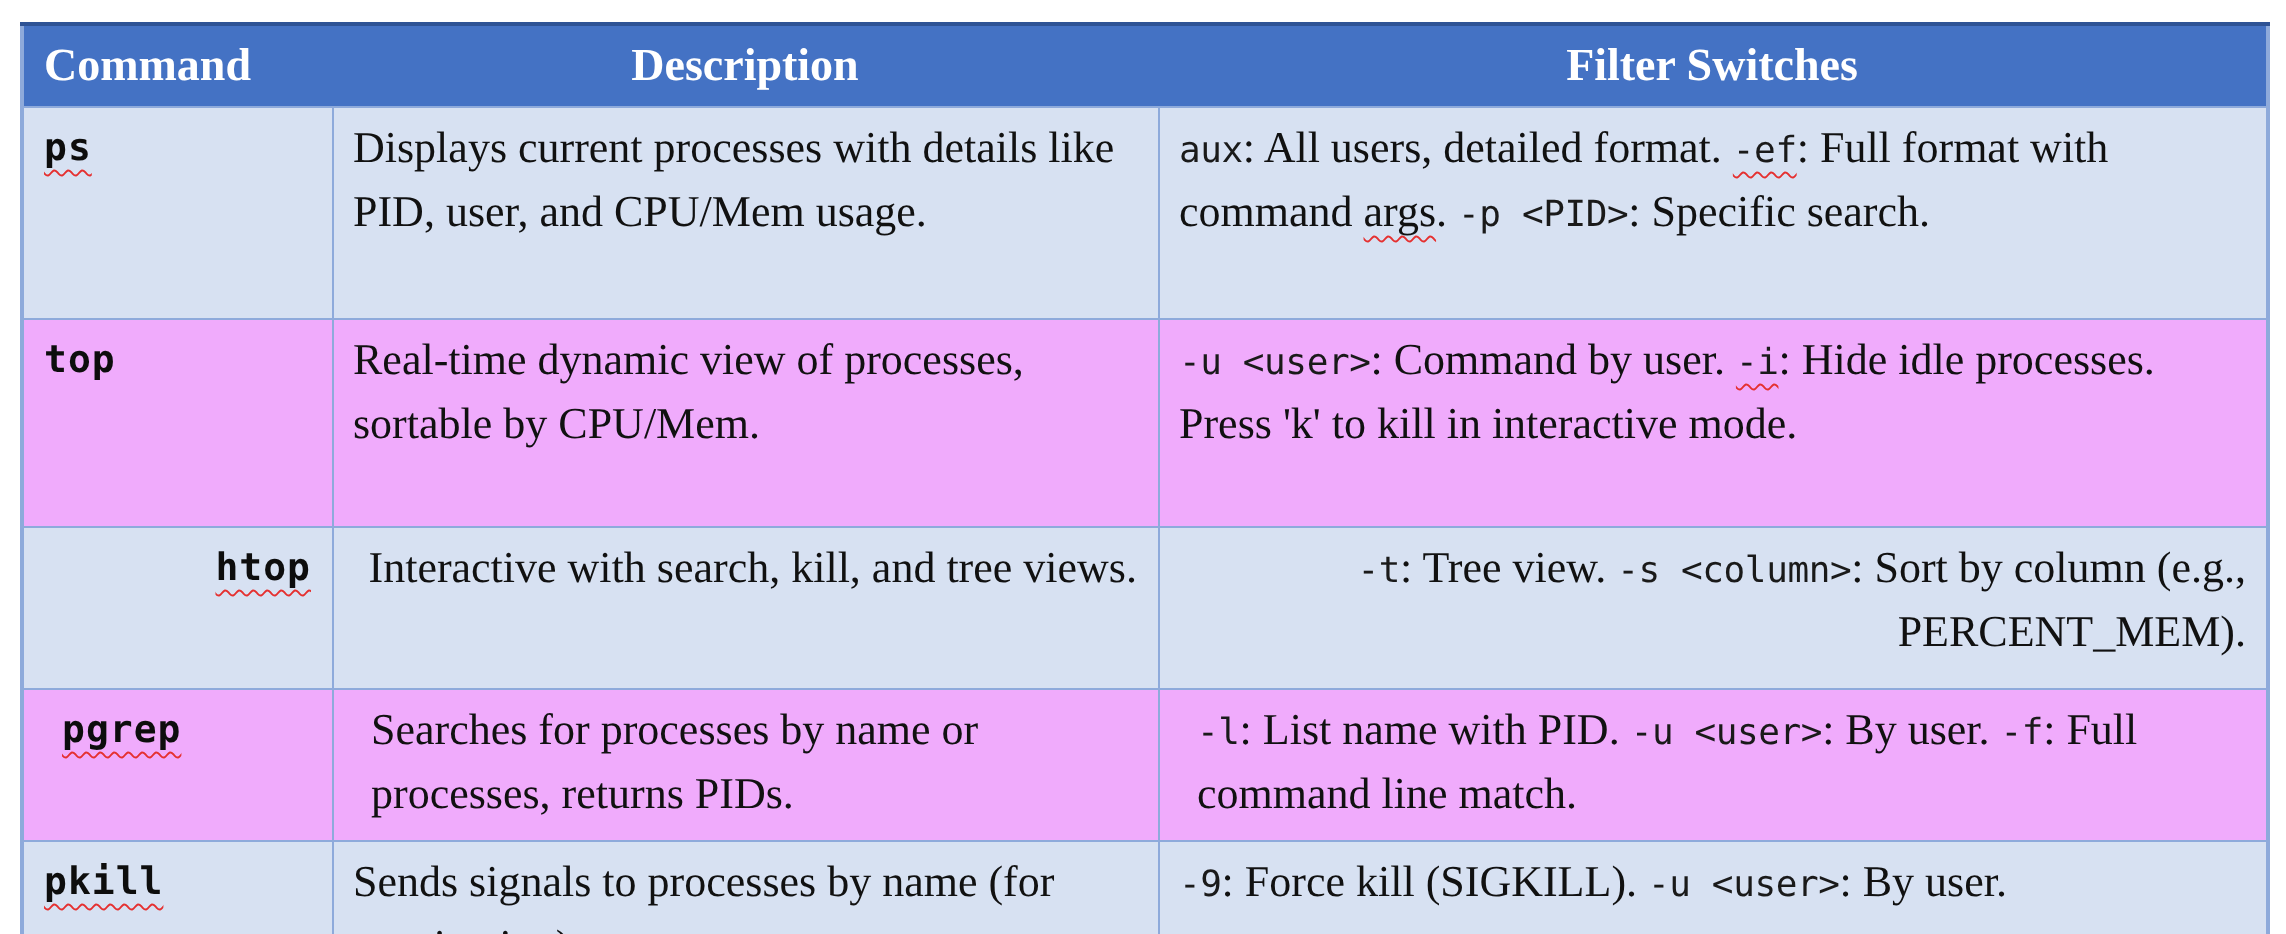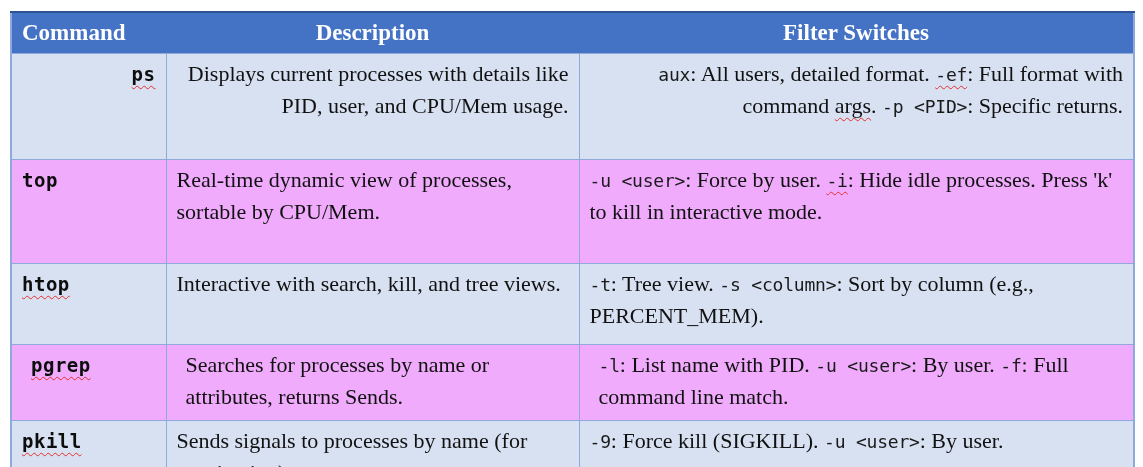--- a/index.html
+++ b/index.html
@@ -76,23 +76,23 @@
   }
   .squiggle {
     text-decoration: underline;
     text-decoration-style: wavy;
     text-decoration-color: #e53030;
     text-decoration-thickness: 1px;
     text-underline-offset: 4px;
     text-decoration-skip-ink: none;
   }
   
-  tr.row-0 td { height: 92px; text-align: right; }
+  tr.row-0 td { height: 92px; }
   tr.row-1 td { height: 90px; }
-  tr.row-2 td { height: 67px; }
+  tr.row-2 td { height: 67px; text-align: right; }
   tr.row-3 td { height: 62px; padding-left: 19px; }
   tr.row-4 td { height: 62px; }
 </style>
 </head>
 <body>
 
 <div class="page">
   <table class="cmd-table">
     <colgroup>
       <col class="c-command">
@@ -103,35 +103,35 @@
       <tr>
         <th class="h-command">Command</th>
         <th class="h-desc">Description</th>
         <th class="h-switch">Filter Switches</th>
       </tr>
     </thead>
     <tbody id="table-body">
         <tr class="row-0 banded">
           <td class="cell-command"><span class="squiggle">ps</span></td>
           <td class="cell-desc">Displays current processes with details like PID, user, and CPU/Mem usage.</td>
-          <td class="cell-switch"><span class="mono ">aux</span><span class="">: All users, detailed format. </span><span class="mono squiggle">-ef</span><span class="">: Full format with command </span><span class="squiggle">args</span><span class="">. </span><span class="mono ">-p &lt;PID&gt;</span><span class="">: Specific returns.</span></td>
+          <td class="cell-switch"><span class="mono ">aux</span><span class="">: All users, detailed format. </span><span class="mono squiggle">-ef</span><span class="">: Full format with command </span><span class="squiggle">args</span><span class="">. </span><span class="mono ">-p &lt;PID&gt;</span><span class="">: Specific search.</span></td>
         </tr>
         <tr class="row-1">
           <td class="cell-command"><span class="">top</span></td>
           <td class="cell-desc">Real-time dynamic view of processes, sortable by CPU/Mem.</td>
-          <td class="cell-switch"><span class="mono ">-u &lt;user&gt;</span><span class="">: Force by user. </span><span class="mono squiggle">-i</span><span class="">: Hide idle processes. Press 'k' to kill in interactive mode.</span></td>
+          <td class="cell-switch"><span class="mono ">-u &lt;user&gt;</span><span class="">: Command by user. </span><span class="mono squiggle">-i</span><span class="">: Hide idle processes. Press 'k' to kill in interactive mode.</span></td>
         </tr>
         <tr class="row-2 banded">
           <td class="cell-command"><span class="squiggle">htop</span></td>
           <td class="cell-desc">Interactive with search, kill, and tree views.</td>
           <td class="cell-switch"><span class="mono ">-t</span><span class="">: Tree view. </span><span class="mono ">-s &lt;column&gt;</span><span class="">: Sort by column (e.g., PERCENT_MEM).</span></td>
         </tr>
         <tr class="row-3">
           <td class="cell-command"><span class="squiggle">pgrep</span></td>
-          <td class="cell-desc">Searches for processes by name or attributes, returns Sends.</td>
+          <td class="cell-desc">Searches for processes by name or processes, returns PIDs.</td>
           <td class="cell-switch"><span class="mono ">-l</span><span class="">: List name with PID. </span><span class="mono ">-u &lt;user&gt;</span><span class="">: By user. </span><span class="mono ">-f</span><span class="">: Full command line match.</span></td>
         </tr>
         <tr class="row-4 banded">
           <td class="cell-command"><span class="squiggle">pkill</span></td>
           <td class="cell-desc">Sends signals to processes by name (for termination).</td>
           <td class="cell-switch"><span class="mono ">-9</span><span class="">: Force kill (SIGKILL). </span><span class="mono ">-u &lt;user&gt;</span><span class="">: By user.</span></td>
         </tr>
       </tbody>
   </table>
 </div>

